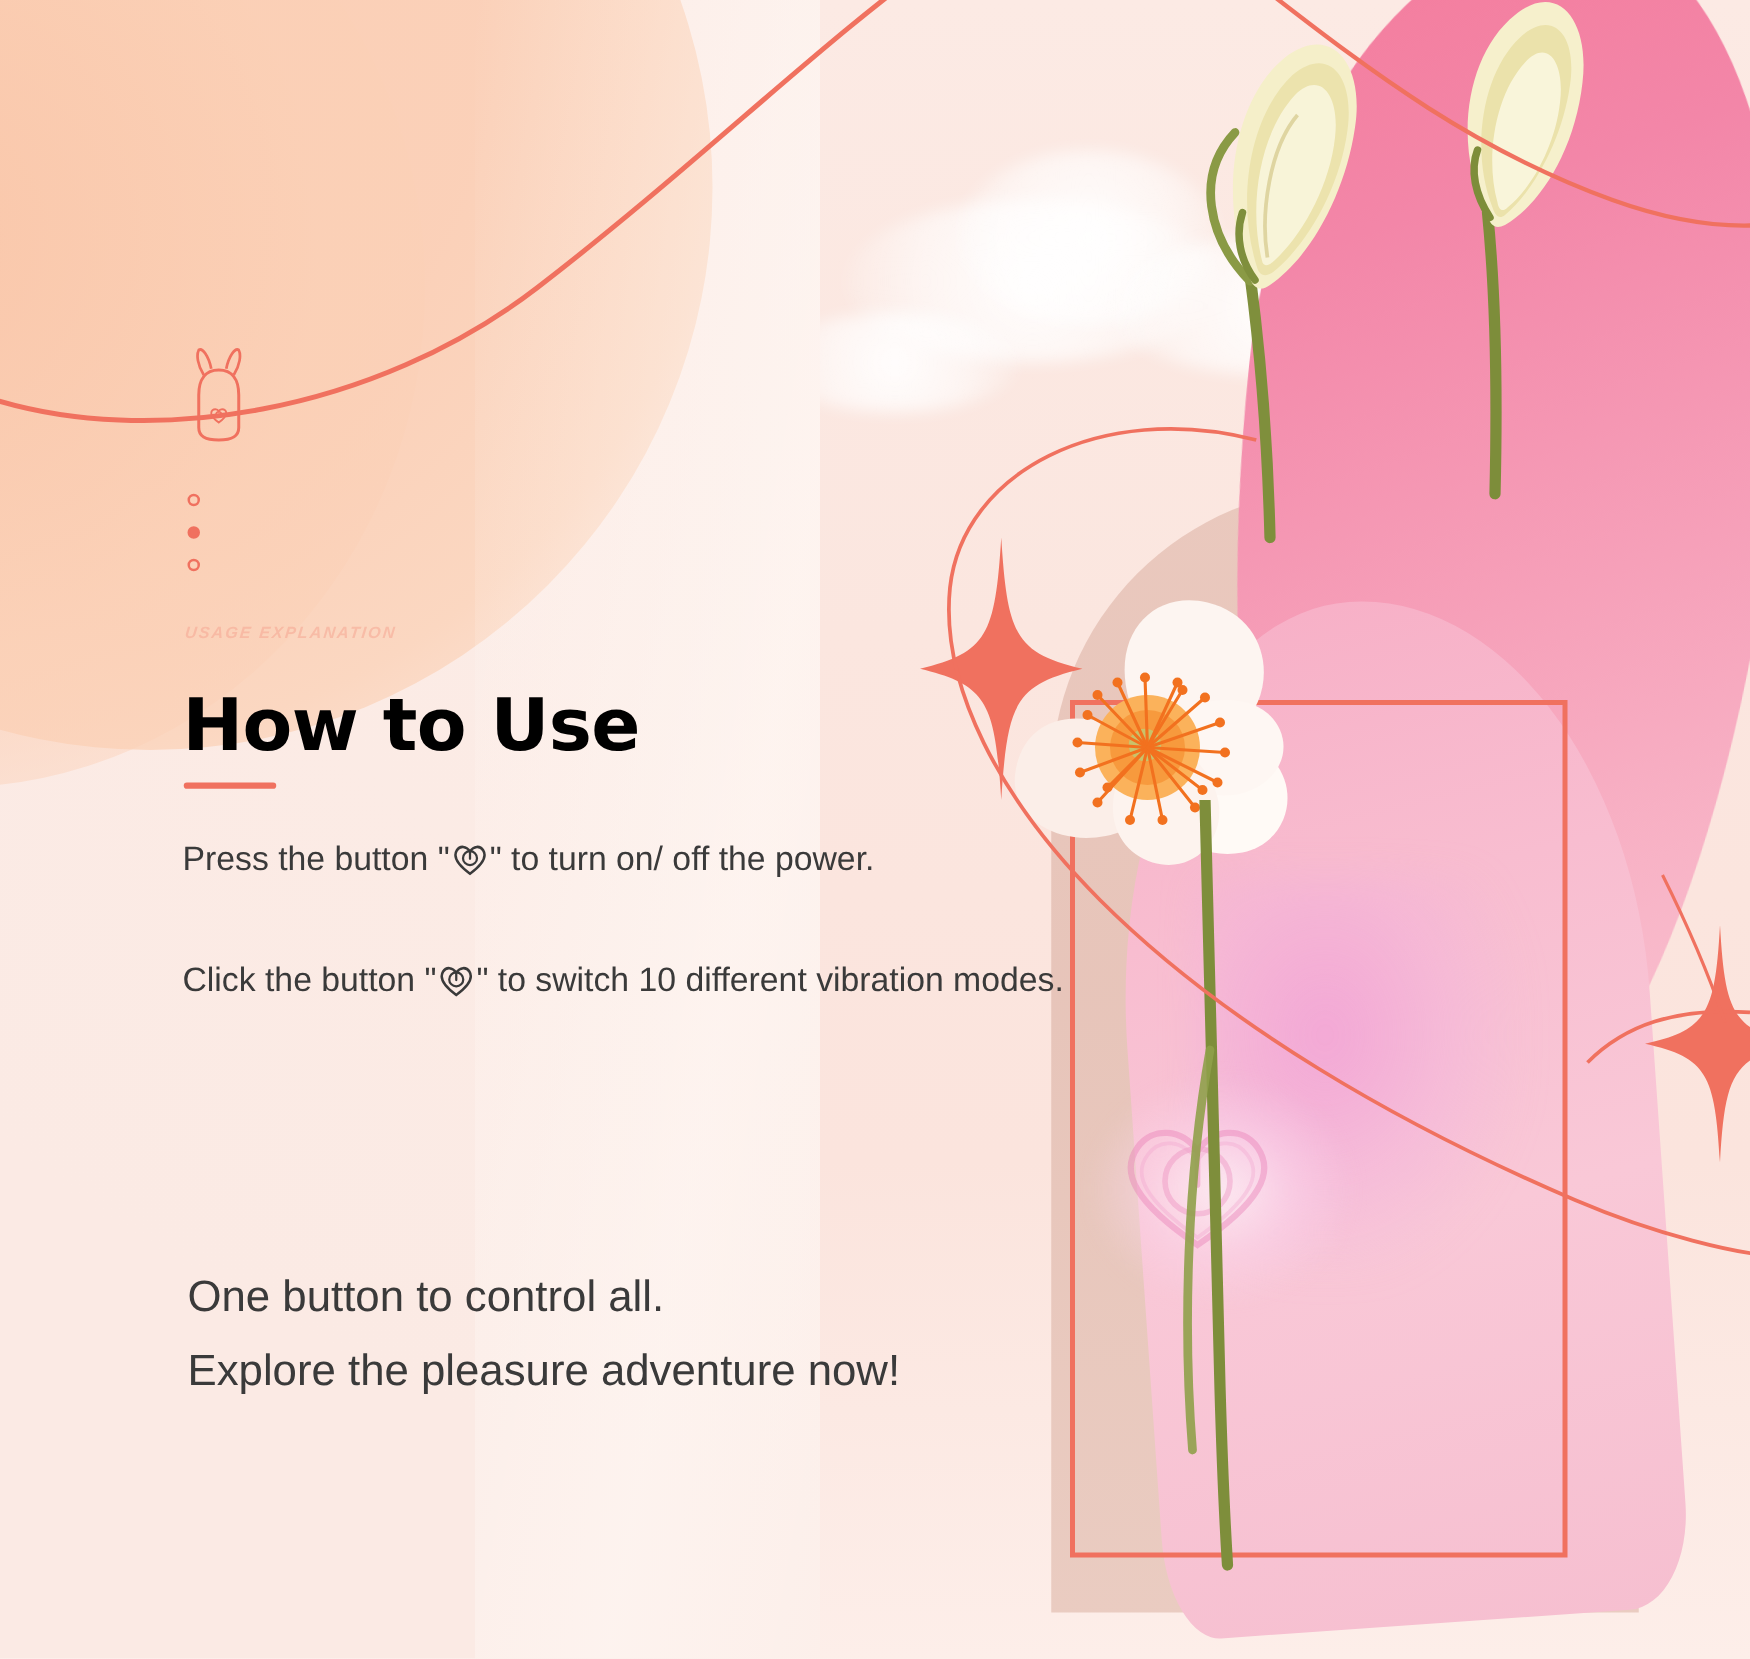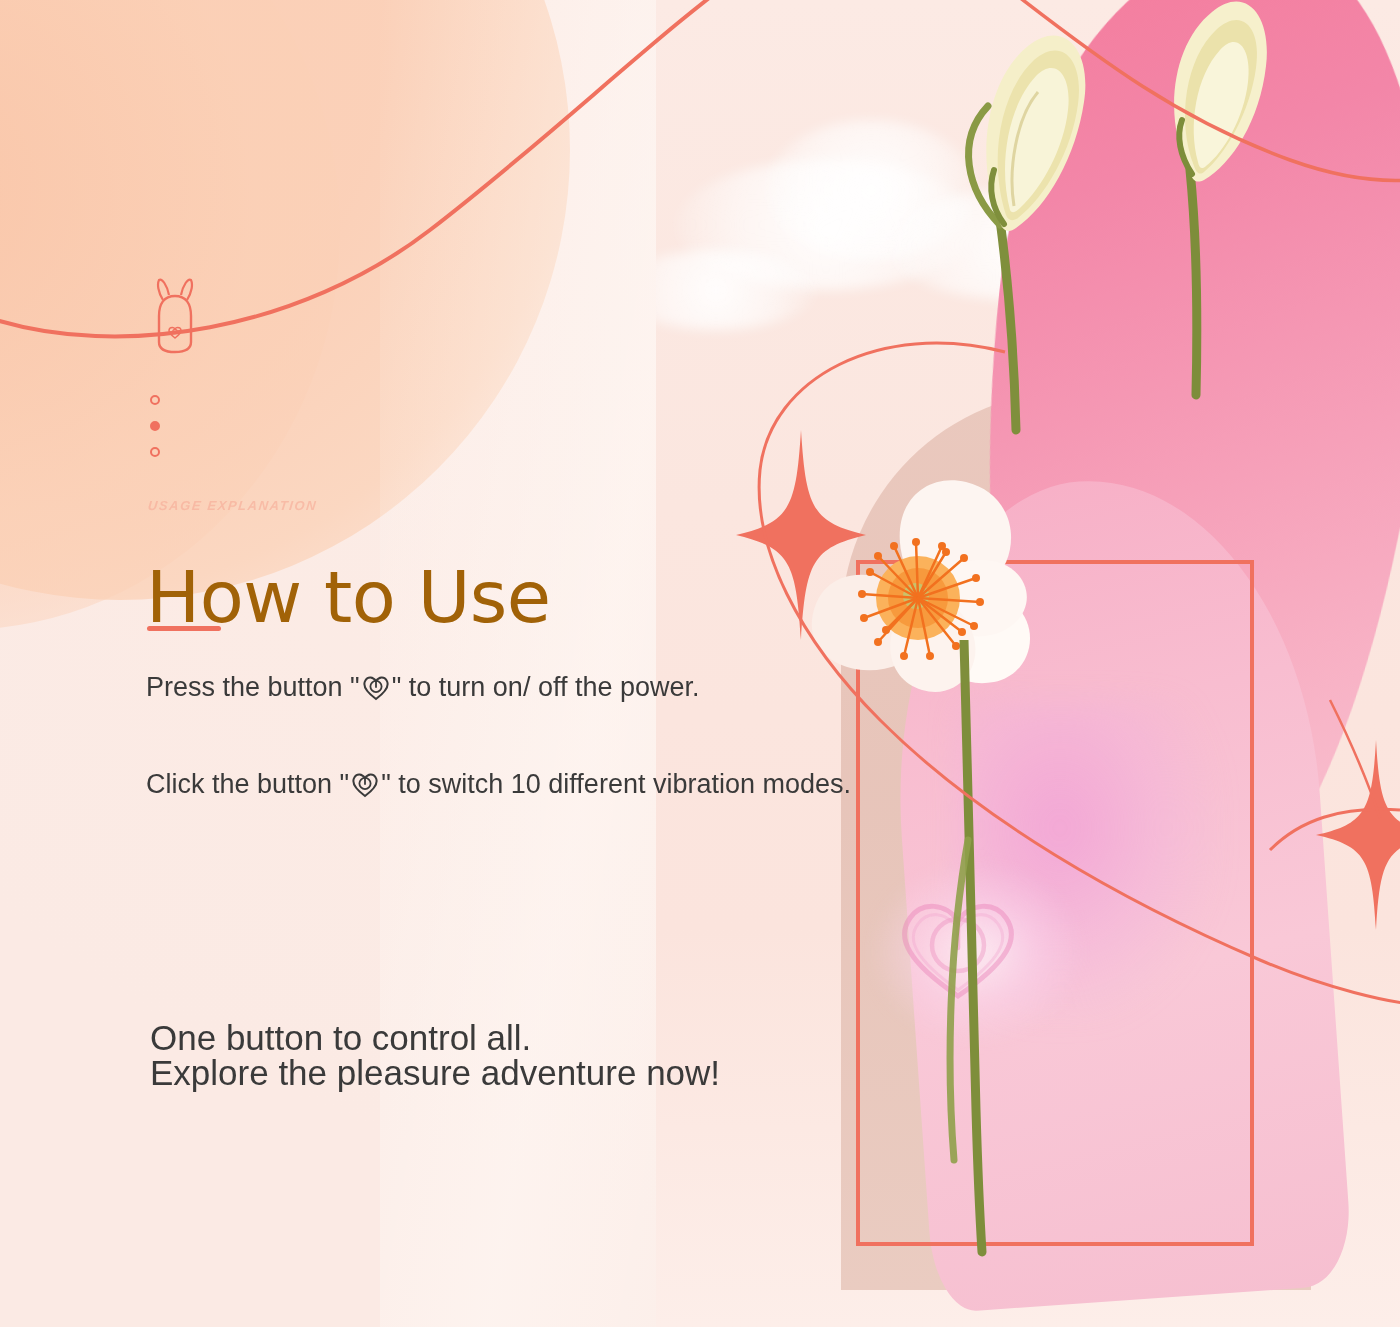--- a/index.html
+++ b/index.html
@@ -56,21 +56,21 @@
 
   .eyebrow{
     position:absolute;left:2px;top:498px;
     font-family:"Liberation Sans", sans-serif;
     font-size:13px;letter-spacing:1.6px;font-style:italic;font-weight:700;
     color:#f6a793;opacity:.55;white-space:nowrap;
     transform:skewX(-6deg);
   }
   .title{
     position:absolute;left:0px;top:510px;
-    font-size:72px;font-weight:400;color:#a16207;
+    font-size:58px;font-weight:700;color:#000000;
     letter-spacing:-.5px;line-height:1.1;
     font-family:"DejaVu Sans", sans-serif;
   }
   .divider{
     position:absolute;left:1px;top:626px;
     width:74px;height:5px;border-radius:3px;background:#f0715f;
   }
 
   .steps{position:absolute;left:0px;top:672px;width:830px;}
   .step{
@@ -79,21 +79,21 @@
     line-height:1;
   }
   .step + .step{margin-top:67px;}
   .step .q{color:#3a3a3a;}
   .heart-power{display:inline-block;vertical-align:middle;margin:0 1px;}
 
   .tagline{position:absolute;left:4px;top:1020px;}
   .tagline-line{
     font-size:35px;color:#3a3a3a;line-height:1;white-space:nowrap;
   }
-  .tagline-line + .tagline-line{}
+  .tagline-line + .tagline-line{margin-top:24px;}
 
   
   .product-zone{
     position:absolute;left:656px;top:0;width:744px;height:1327px;overflow:hidden;
   }
   .sky{
     position:absolute;inset:0;
     background:linear-gradient(180deg,#fceae4 0%, #fbe6df 38%, #fbe4dd 70%, #fdeee9 100%);
   }
   .cloud{

